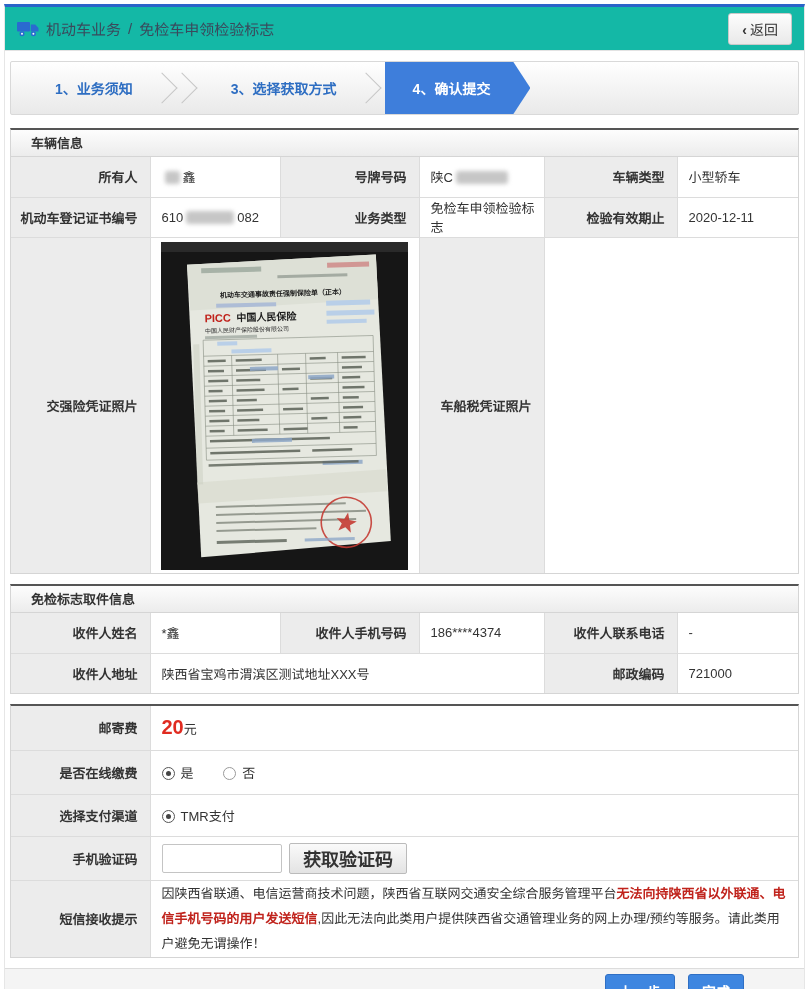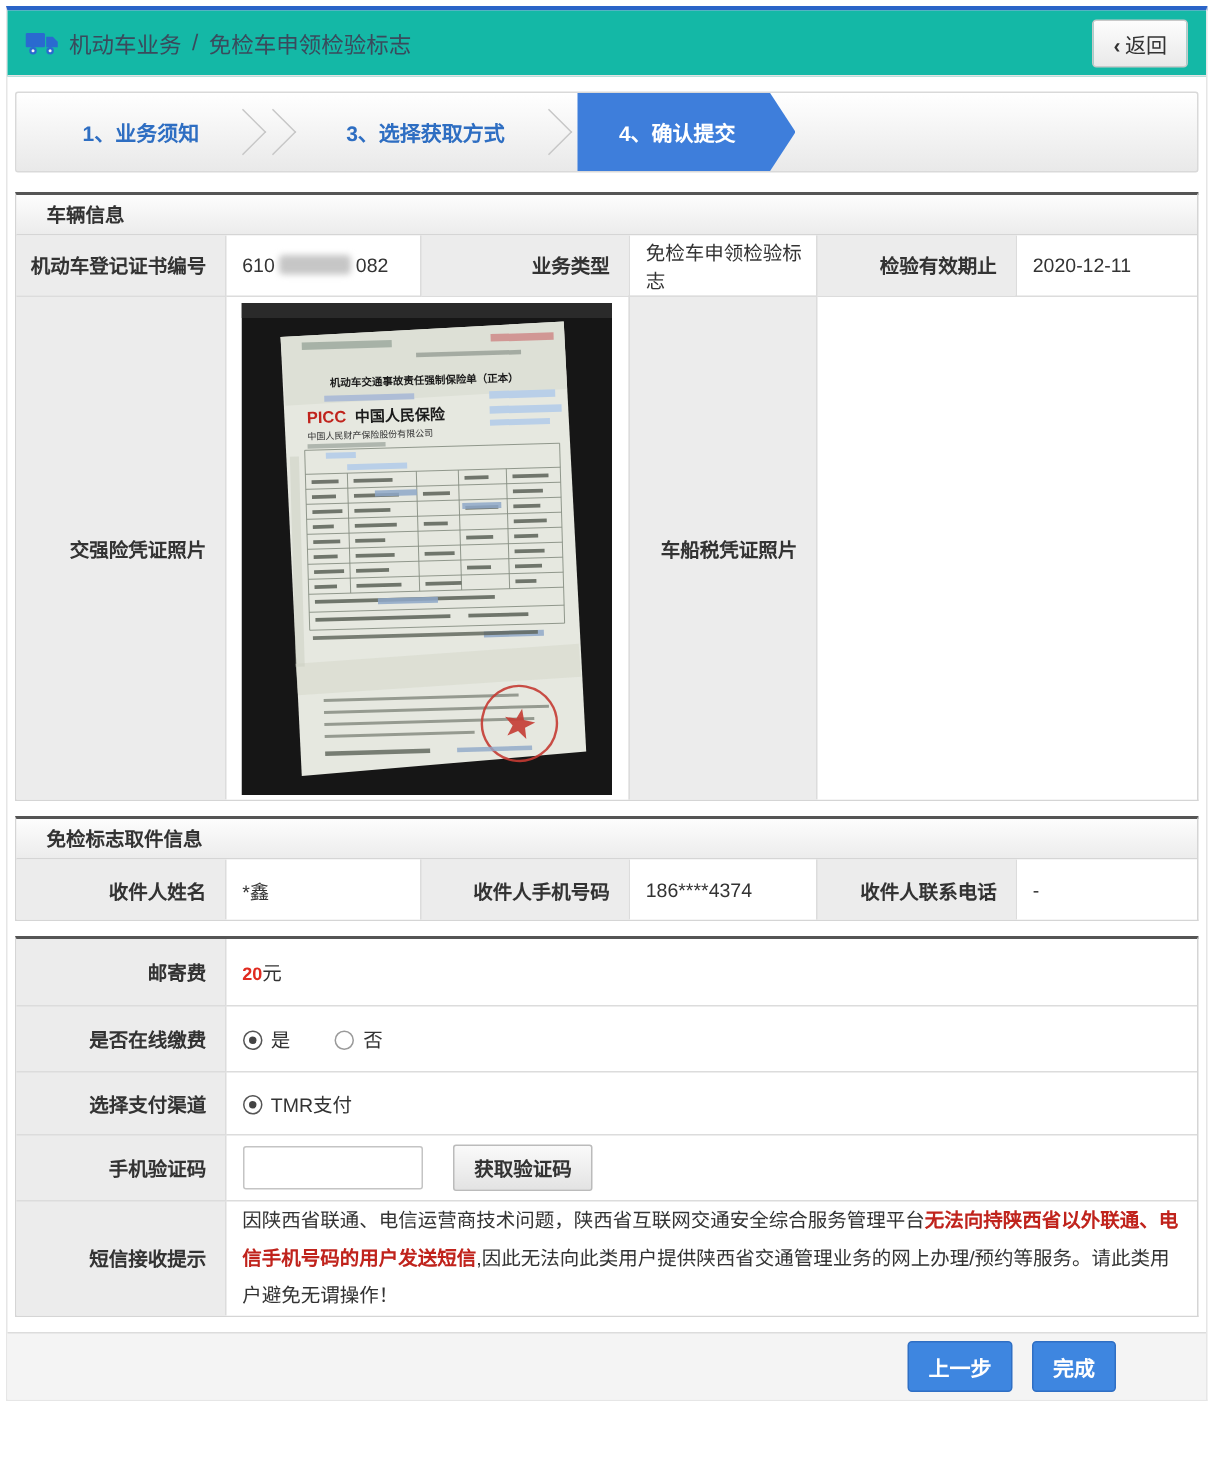--- a/index.html
+++ b/index.html
@@ -66,38 +66,38 @@
   .row-40 td { height:40px; }
   .row-44 td { height:44px; }
   .row-42 td { height:42px; }
   .photo-row td { height:336px; }
   td.photo-cell { vertical-align:top; padding:4px 0 0 10px; }
   .blur-blob {
     display:inline-block; height:13px; background:#c6c6c6; border-radius:3px;
     filter: blur(2px); vertical-align:-2px; margin:0 3px;
   }
   
-  .fee-amount { color:#e02b20; font-weight:bold; font-size:12px; }
+  .fee-amount { color:#e02b20; font-weight:bold; font-size:20px; }
   .fee-unit { color:#333; font-size:13px; }
   .radio {
     display:inline-block; width:13px; height:13px; border:1px solid #9a9a9a; border-radius:50%;
     background:#fff; position:relative; vertical-align:-2px; margin-right:6px; cursor:pointer;
   }
   .radio.checked { border-color:#555; }
   .radio.checked::after {
     content:""; position:absolute; left:3px; top:3px; width:5px; height:5px;
     background:#444; border-radius:50%;
   }
   .radio-opt { margin-right:26px; cursor:pointer; }
   .sms-input {
     width:120px; height:29px; border:1px solid #c4c4c4; border-radius:2px; padding:0 6px;
     font-size:13px; vertical-align:middle; font-family:inherit;
   }
   .code-btn {
-    height:31px; margin-left:17px; padding:0 13px; font-size:13px; font-weight:bold; color:#333;
+    height:31px; margin-left:4px; padding:0 13px; font-size:18px; font-weight:bold; color:#333;
     background:linear-gradient(#fafafa,#e3e3e3); border:1px solid #bbb; border-radius:2px;
     vertical-align:middle; cursor:pointer; font-family:inherit;
   }
   .notice { padding:10px 12px 10px 11px; line-height:1.95; color:#dd514c; }
   .notice .emph { color:#c0231c; font-weight:bold; }
   td.notice-lbl { height:76px; }
   
   .page-footer {
     margin-top:8px; background:#f4f4f4; border-top:1px solid #dcdcdc;
     height:45px; display:flex; align-items:center; justify-content:flex-end; gap:13px;
@@ -153,20 +153,28 @@
       <table class="info">
         <colgroup>
             <col style="width:139px">
             <col style="width:130px">
             <col style="width:139px">
             <col style="width:125px">
             <col style="width:133px">
             <col>
           </colgroup>
         <tbody>
+            <tr class="row-40">
+          <td class="lbl">所有人</td>
+          <td class="val"><span class="blur-blob" style="width:15px"></span><span>鑫</span></td>
+          <td class="lbl">号牌号码</td>
+          <td class="val"><span>陕C</span><span class="blur-blob" style="width:52px"></span></td>
+          <td class="lbl">车辆类型</td>
+          <td class="val">小型轿车</td>
+        </tr>
         <tr class="row-40">
           <td class="lbl">机动车登记证书编号</td>
           <td class="val"><span>610</span><span class="blur-blob" style="width:48px"></span><span>082</span></td>
           <td class="lbl">业务类型</td>
           <td class="val">免检车申领检验标志</td>
           <td class="lbl">检验有效期止</td>
           <td class="val">2020-12-11</td>
         </tr>
         <tr class="photo-row">
           <td class="lbl">交强险凭证照片</td>
@@ -289,20 +297,26 @@
           </colgroup>
         <tbody>
             <tr class="row-40">
           <td class="lbl">收件人姓名</td>
           <td class="val">*鑫</td>
           <td class="lbl">收件人手机号码</td>
           <td class="val">186****4374</td>
           <td class="lbl">收件人联系电话</td>
           <td class="val">-</td>
         </tr>
+        <tr class="row-40">
+          <td class="lbl">收件人地址</td>
+          <td class="val" colspan="3">陕西省宝鸡市渭滨区测试地址XXX号</td>
+          <td class="lbl">邮政编码</td>
+          <td class="val">721000</td>
+        </tr>
       </tbody>
         </table>
     </div>
 
     <div class="section">
       <table class="info">
         <colgroup>
             <col style="width:139px">
             <col>
           </colgroup>

